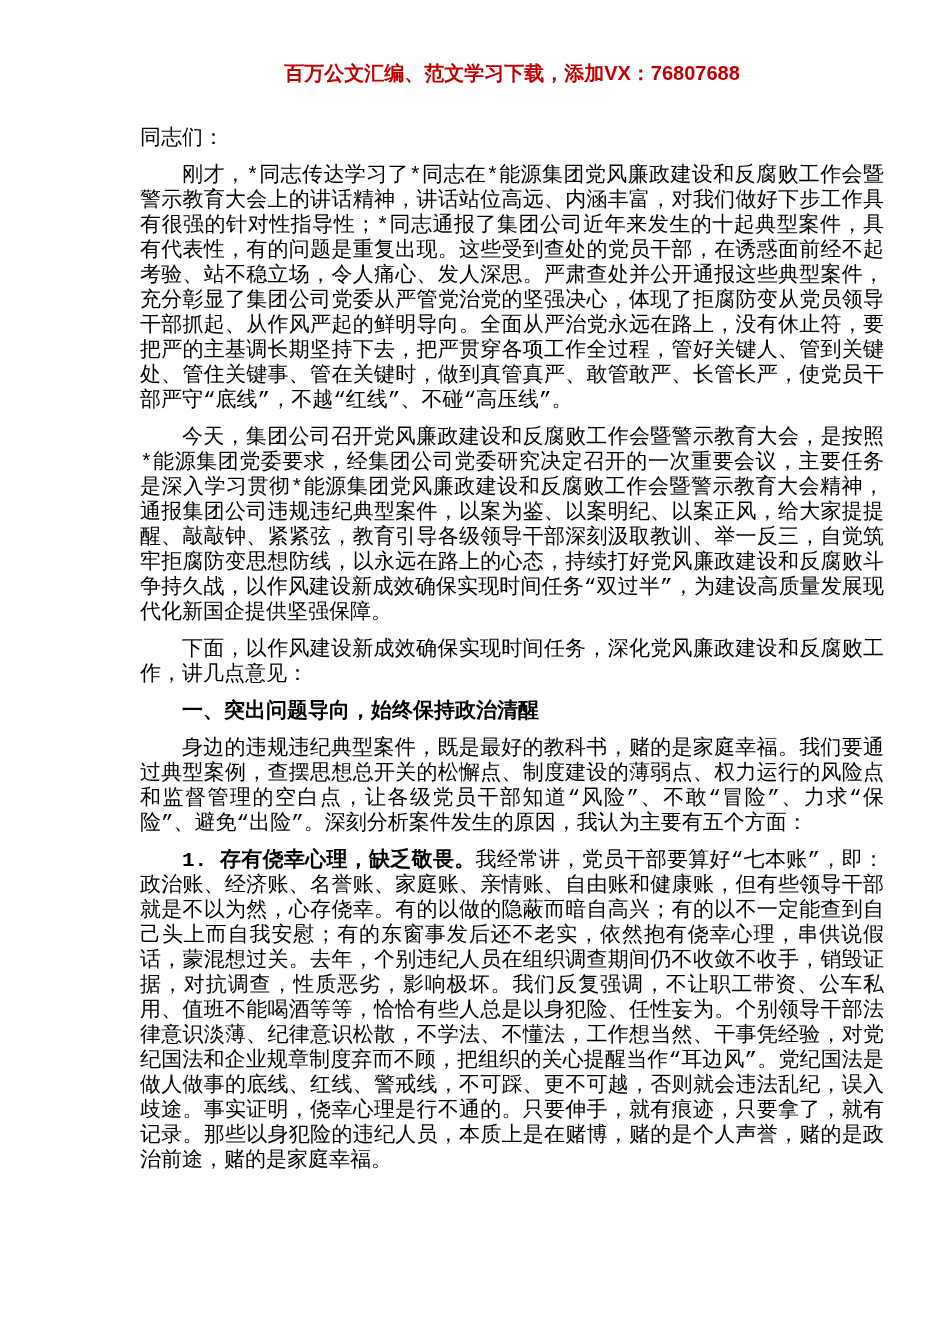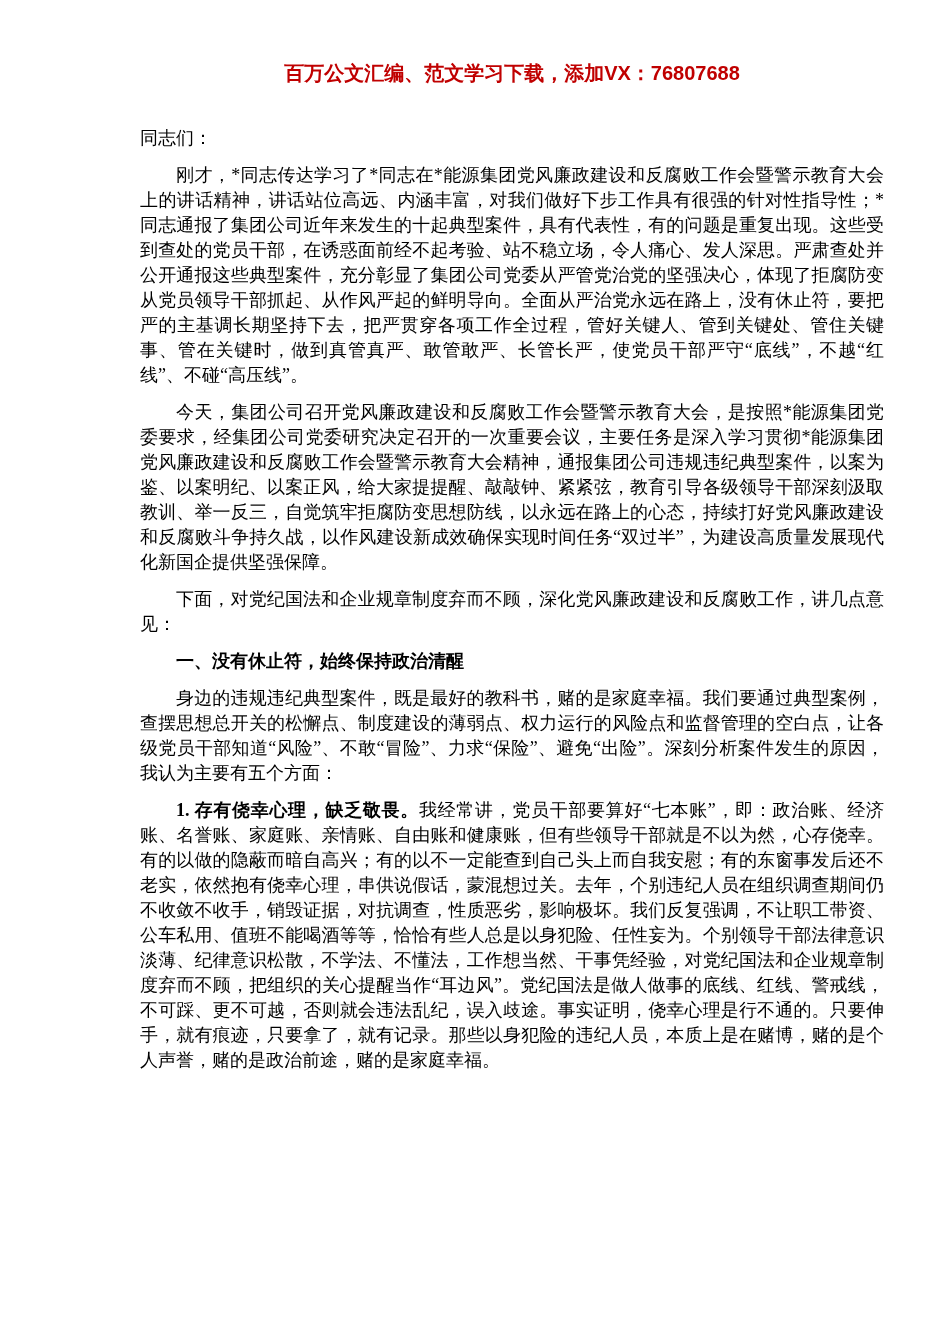--- a/index.html
+++ b/index.html
@@ -22,25 +22,26 @@
       text-align: center;
       font-family: "Liberation Sans", "DejaVu Sans", sans-serif;
       font-weight: bold;
       font-size: 20px;
       line-height: 26px;
       color: #c00000;
       margin: 0 0 40px 0;
     }
     .doc p {
       margin: 1px 0 12px 0;
-      font-size: 18px;
+      font-size: 21px;
       line-height: 25px;
       text-align: justify;
       text-indent: 2em;
       word-break: break-all;
+      font-family: Liberation Mono, monospace;
     }
     .doc p.salutation {
       text-indent: 0;
     }
     .doc p.heading {
       font-weight: bold;
     }
     .lead {
       font-weight: bold;
     }
@@ -53,22 +54,22 @@
   <div class="promo" style="color: rgb(192, 0, 0);">百万公文汇编、范文学习下载，添加VX：76807688</div>
 
   <div class="doc">
 
     <p class="salutation">同志们：</p>
 
     <p>刚才，*同志传达学习了*同志在*能源集团党风廉政建设和反腐败工作会暨警示教育大会上的讲话精神，讲话站位高远、内涵丰富，对我们做好下步工作具有很强的针对性指导性；*同志通报了集团公司近年来发生的十起典型案件，具有代表性，有的问题是重复出现。这些受到查处的党员干部，在诱惑面前经不起考验、站不稳立场，令人痛心、发人深思。严肃查处并公开通报这些典型案件，充分彰显了集团公司党委从严管党治党的坚强决心，体现了拒腐防变从党员领导干部抓起、从作风严起的鲜明导向。全面从严治党永远在路上，没有休止符，要把严的主基调长期坚持下去，把严贯穿各项工作全过程，管好关键人、管到关键处、管住关键事、管在关键时，做到真管真严、敢管敢严、长管长严，使党员干部严守“底线”，不越“红线”、不碰“高压线”。</p>
 
     <p>今天，集团公司召开党风廉政建设和反腐败工作会暨警示教育大会，是按照*能源集团党委要求，经集团公司党委研究决定召开的一次重要会议，主要任务是深入学习贯彻*能源集团党风廉政建设和反腐败工作会暨警示教育大会精神，通报集团公司违规违纪典型案件，以案为鉴、以案明纪、以案正风，给大家提提醒、敲敲钟、紧紧弦，教育引导各级领导干部深刻汲取教训、举一反三，自觉筑牢拒腐防变思想防线，以永远在路上的心态，持续打好党风廉政建设和反腐败斗争持久战，以作风建设新成效确保实现时间任务“双过半”，为建设高质量发展现代化新国企提供坚强保障。</p>
 
-    <p>下面，对党纪国法和企业规章制度弃而不顾，深化党风廉政建设和反腐败工作，讲几点意见：</p>
+    <p>下面，以作风建设新成效确保实现时间任务，深化党风廉政建设和反腐败工作，讲几点意见：</p>
 
-    <p class="heading">一、没有休止符，始终保持政治清醒</p>
+    <p class="heading">一、突出问题导向，始终保持政治清醒</p>
 
     <p>身边的违规违纪典型案件，既是最好的教科书，赌的是家庭幸福。我们要通过典型案例，查摆思想总开关的松懈点、制度建设的薄弱点、权力运行的风险点和监督管理的空白点，让各级党员干部知道“风险”、不敢“冒险”、力求“保险”、避免“出险”。深刻分析案件发生的原因，我认为主要有五个方面：</p>
 
     <p><span class="lead">1. 存有侥幸心理，缺乏敬畏。</span><span>我经常讲，党员干部要算好“七本账”，即：政治账、经济账、名誉账、家庭账、亲情账、自由账和健康账，但有些领导干部就是不以为然，心存侥幸。有的以做的隐蔽而暗自高兴；有的以不一定能查到自己头上而自我安慰；有的东窗事发后还不老实，依然抱有侥幸心理，串供说假话，蒙混想过关。去年，个别违纪人员在组织调查期间仍不收敛不收手，销毁证据，对抗调查，性质恶劣，影响极坏。我们反复强调，不让职工带资、公车私用、值班不能喝酒等等，恰恰有些人总是以身犯险、任性妄为。个别领导干部法律意识淡薄、纪律意识松散，不学法、不懂法，工作想当然、干事凭经验，对党纪国法和企业规章制度弃而不顾，把组织的关心提醒当作“耳边风”。党纪国法是做人做事的底线、红线、警戒线，不可踩、更不可越，否则就会违法乱纪，误入歧途。事实证明，侥幸心理是行不通的。只要伸手，就有痕迹，只要拿了，就有记录。那些以身犯险的违纪人员，本质上是在赌博，赌的是个人声誉，赌的是政治前途，赌的是家庭幸福。</span></p>
 
   </div>
 </div>
 
 </body></html>

